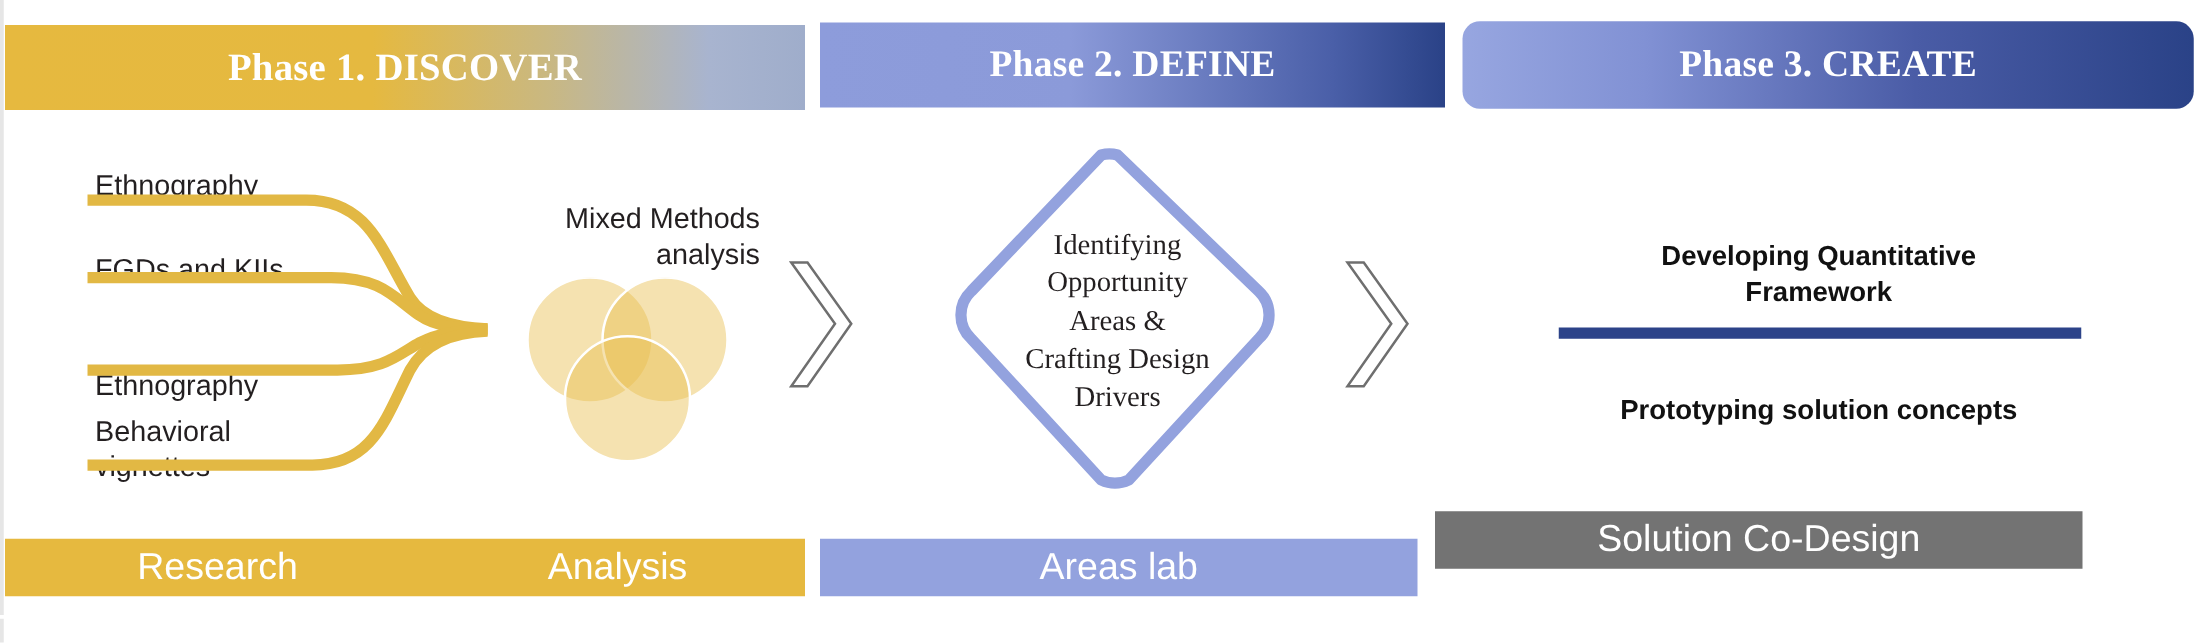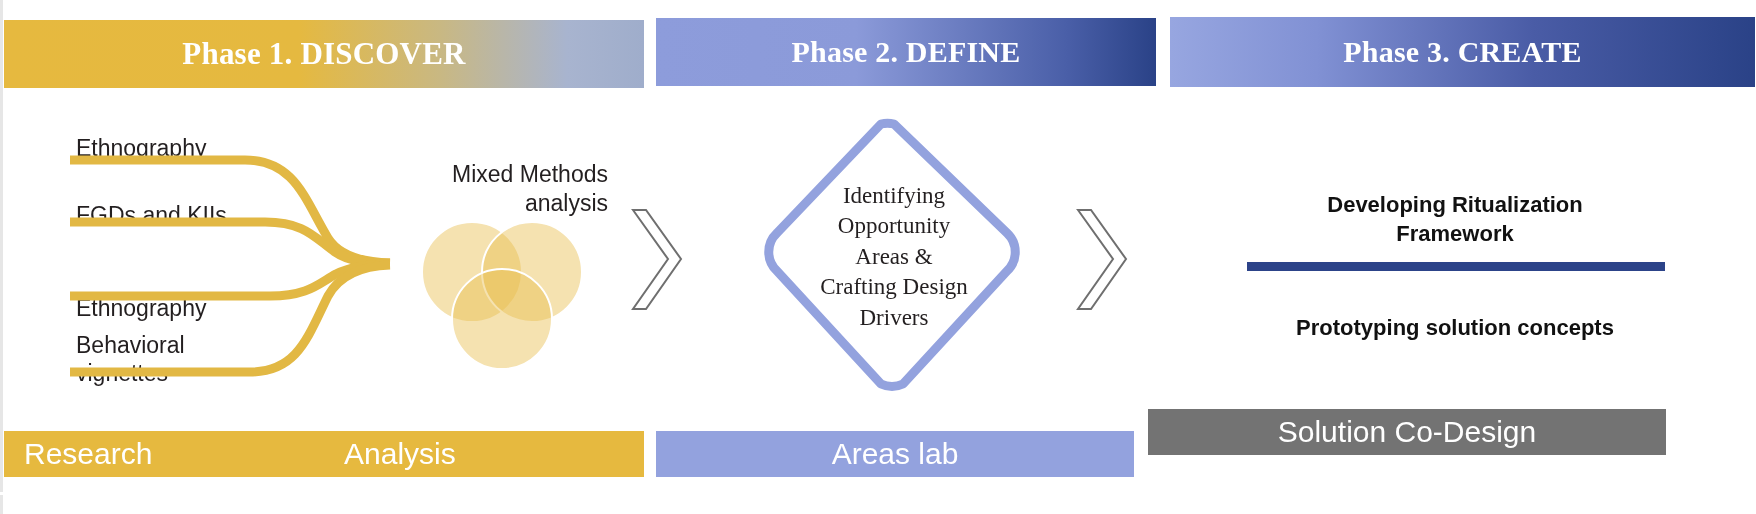--- a/index.html
+++ b/index.html
@@ -24,21 +24,21 @@
     font-weight:bold;
     letter-spacing:.2px;
     white-space:nowrap;
     font-family:Liberation Serif, serif;
   }
   #phase1-bar{left:4px;  top:20px; width:640px; height:68px; font-size:31px;
     background:linear-gradient(90deg,#e6b93f 0%,#e5b940 46%,#c9b882 68%,#a8b4cf 88%,#9fadcb 100%);}
   #phase2-bar{left:656px;top:18px; width:500px; height:68px; font-size:30px;
     background:linear-gradient(90deg,#8d9cdb 0%,#8b9ad9 40%,#4a5fa8 82%,#2a4287 100%);}
   #phase3-bar{left:1170px;top:17px;width:585px; height:70px; font-size:30px;
-    background:linear-gradient(90deg,#97a6e0 0%,#8191d4 25%,#4a5ca6 62%,#2a4287 100%);}
+    background:linear-gradient(90deg,#97a6e0 0%,#8191d4 25%,#4a5ca6 62%,#2a4287 100%);border-radius:14px;}
 
   
   .branch-label{
     position:absolute;
     font-size:23px;
     color:#231f20;
     line-height:1.2;
     white-space:pre-line;
   }
   #lbl-quant{left:76px;top:135px;}
@@ -88,21 +88,21 @@
     white-space:nowrap;
   }
 
   
   .footer-bar{
     position:absolute;height:46px;
     display:flex;align-items:center;
     color:#ffffff;font-size:30px;
   }
   #foot1{left:4px;top:431px;width:640px;background:#e6b93f;justify-content:flex-start;}
-  #foot1 .seg{flex:1;text-align:left;padding-left:20px;}
+  #foot1 .seg{flex:1;text-align:center;padding-left:20px;}
   #foot2{left:656px;top:431px;width:478px;background:#93a2de;justify-content:center;}
   #foot3{left:1148px;top:409px;width:518px;background:#737373;justify-content:center;}
 
   .bot-rule{position:absolute;left:0;top:492px;width:1756px;height:3px;background:#ffffff;}
 </style>
 </head>
 <body>
 
 <div class="canvas">
 
@@ -172,21 +172,21 @@
 Crafting Design
 Drivers</div>
   </div>
 
   <svg class="chevron" id="chev2" width="70" height="105" viewBox="0 0 70 105">
     <g fill="none" stroke="#6f6f6f" stroke-width="2" stroke-linejoin="miter">
       <path d="M3,3 L38,52 L3,102 L16,102 L51,52 L16,3 Z"></path>
     </g>
   </svg>
 
-  <div id="create-title">Developing Ritualization
+  <div id="create-title">Developing Quantitative
 Framework</div>
 
   <div id="create-divider"></div>
 
   <div id="create-sub">Prototyping solution concepts</div>
 
   <div class="footer-bar" id="foot1">
     <span class="seg">Research</span>
     <span class="seg">Analysis</span>
   </div>

